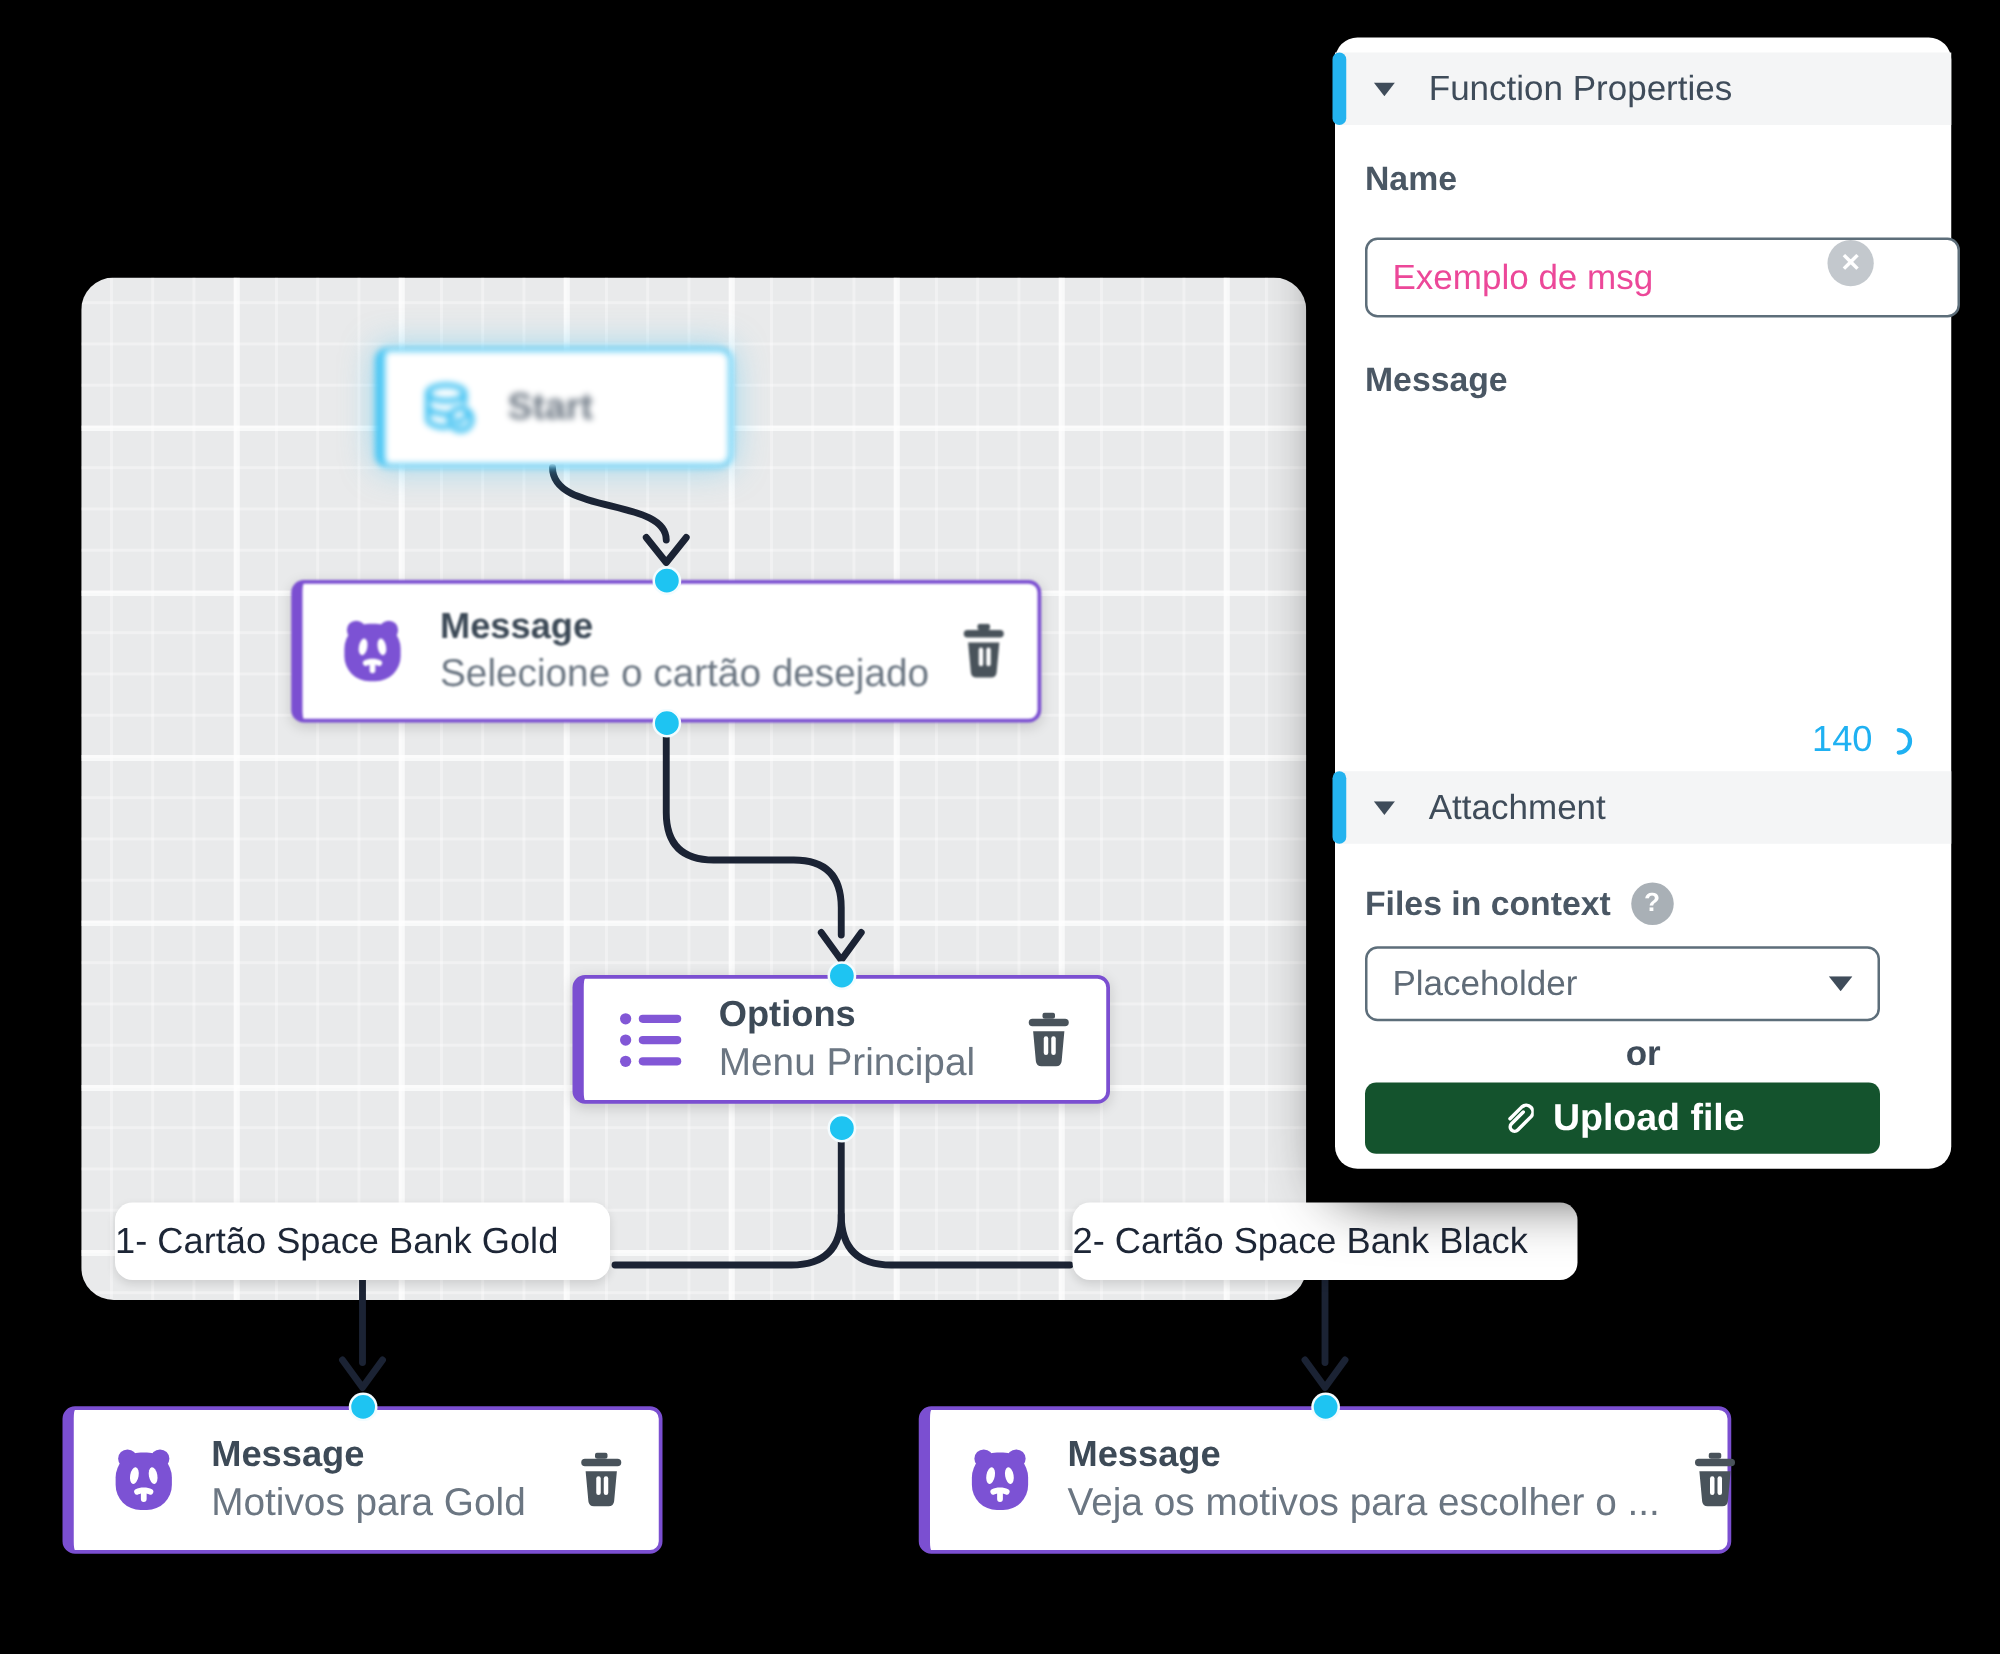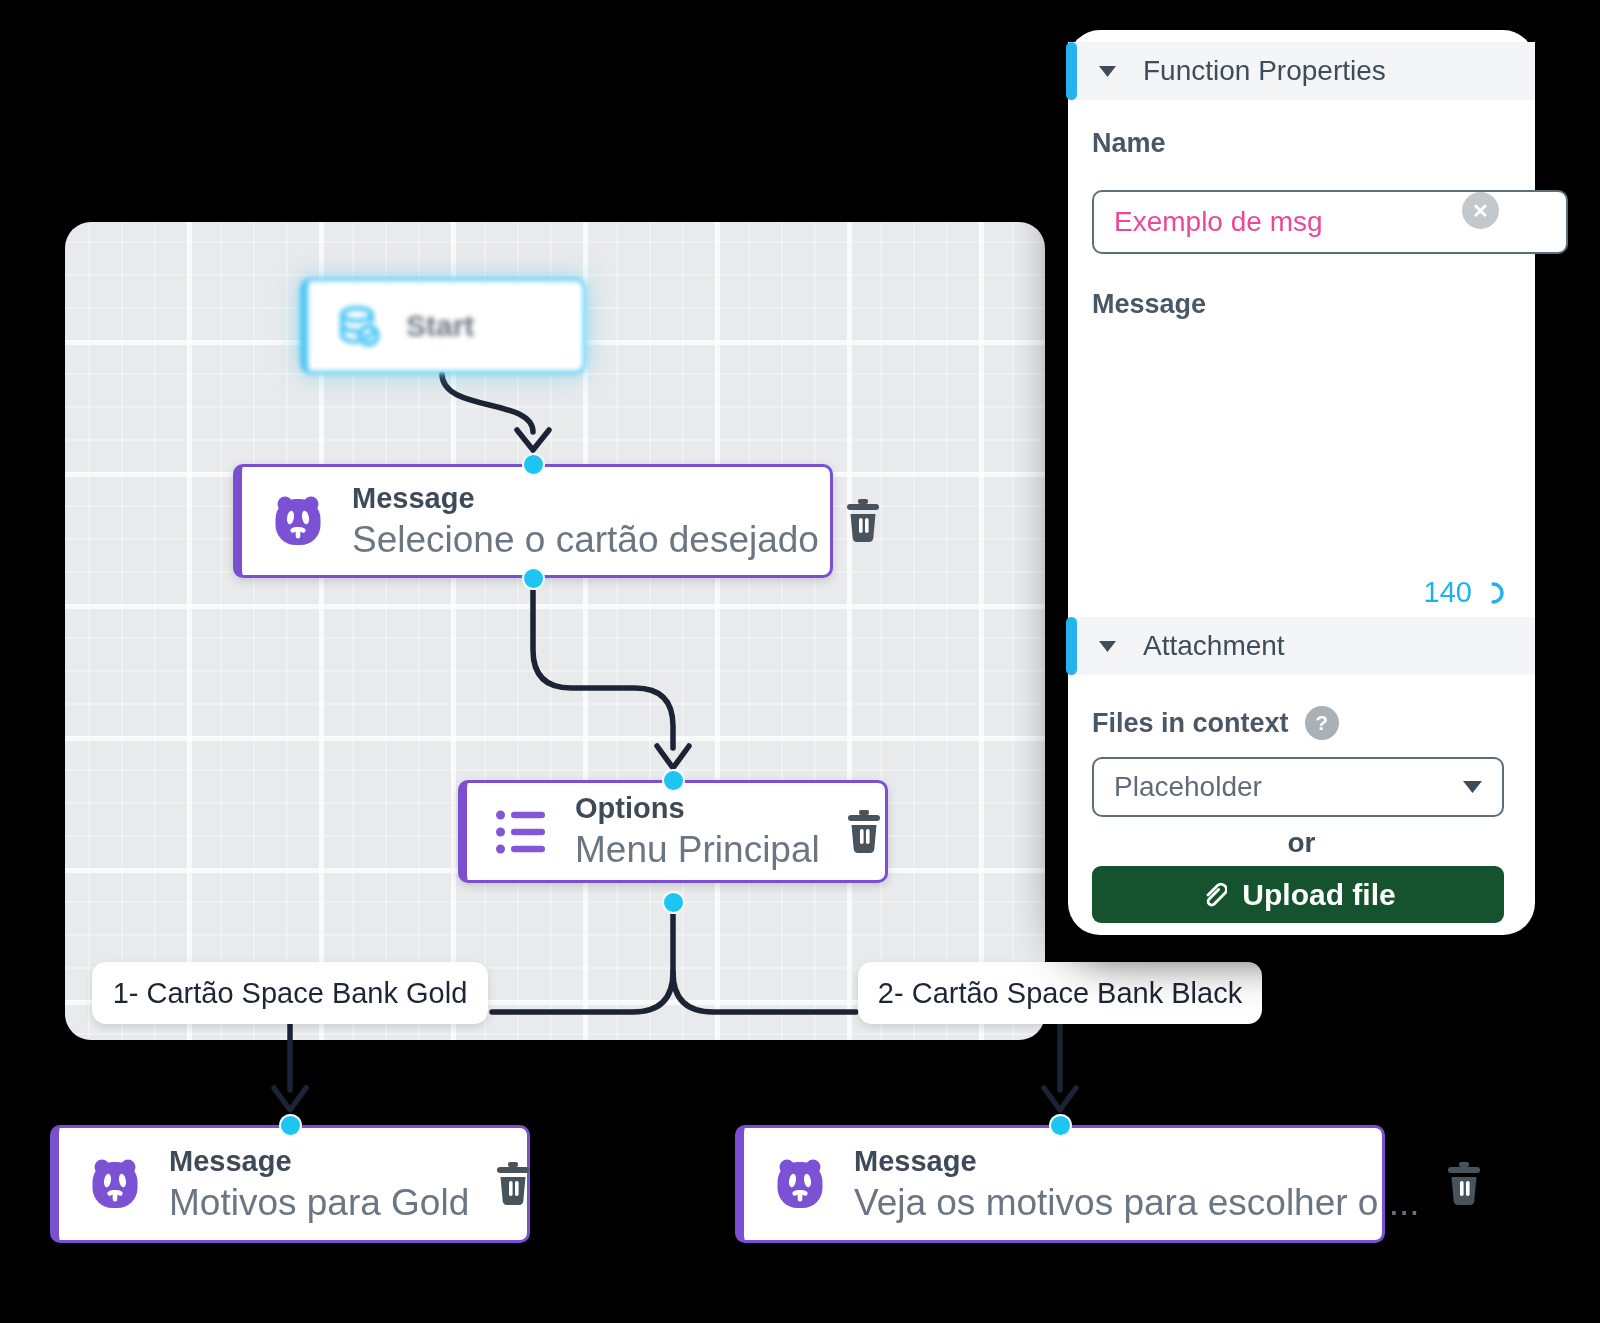--- a/index.html
+++ b/index.html
@@ -25,49 +25,49 @@
   .connectors path{stroke:#1b2334;stroke-width:5.5;fill:none;stroke-linecap:round;stroke-linejoin:round;}
 
   
   .node{
     position:absolute;background:#fff;border:3px solid #7b4fd1;border-left-width:9px;
     border-radius:10px;display:flex;align-items:center;padding:0 28px;gap:26px;
     box-sizing:border-box;box-shadow:0 3px 10px rgba(0,0,0,.15);
   }
   .node .txt{display:flex;flex-direction:column;line-height:1.18;}
   .node .title{font-size:29px;font-weight:700;color:#3d4a57;}
-  .node .subtitle{font-size:37px;color:#6b7682;margin-top:3px;white-space:nowrap;}
+  .node .subtitle{font-size:31px;color:#6b7682;margin-top:3px;white-space:nowrap;}
   .node .trash{margin-left:auto;flex:0 0 auto;display:flex;align-items:center;cursor:pointer;}
   .start-node{
     left:300px;top:278px;width:286px;height:96px;
     border-color:#49c6f4;border-left-width:8px;filter:blur(2.4px);
     box-shadow:0 0 26px rgba(73,198,244,.5);
   }
   .start-node .title{color:#6b7682;font-size:30px;}
   .node-msg1{left:233px;top:464px;width:600px;height:114px;filter:blur(.7px);}
   .node-opt{left:458px;top:780px;width:430px;height:103px;filter:blur(.5px);}
   .node-gold{left:50px;top:1125px;width:480px;height:118px;}
   .node-black{left:735px;top:1125px;width:650px;height:118px;}
 
   .pill{
-    position:absolute;background:#fff;border-radius:14px;display:flex;align-items:center;justify-content:center;
+    position:absolute;background:#fff;border-radius:14px;display:flex;align-items:center;justify-content:flex-start;
     font-size:29px;color:#1d2636;box-shadow:0 3px 8px rgba(0,0,0,.12);box-sizing:border-box;
   }
   .pill-1{left:92px;top:962px;width:396px;height:62px;}
   .pill-2{left:858px;top:962px;width:404px;height:62px;}
 
   .port{
     position:absolute;width:23px;height:23px;border-radius:50%;
     background:#1ec4f2;border:2px solid rgba(255,255,255,.95);box-sizing:border-box;z-index:6;
   }
 
   
   .panel{
-    position:absolute;left:1068px;top:30px;width:467px;height:905px;background:#fff;border-radius:32px;
-    box-shadow:0 18px 50px rgba(0,0,0,.85);z-index:10;
+    position:absolute;left:1068px;top:30px;width:467px;height:905px;background:#fff;border-radius:18px;
+    box-shadow:0 18px 50px rgba(0,0,0,.85);z-index:10;padding-left:26px;
   }
   .strip{position:absolute;left:0;right:0;height:58px;background:#f4f5f6;display:flex;align-items:center;}
   .strip .bluebar{position:absolute;left:-2px;top:0;width:11px;height:58px;background:#24b3ef;border-radius:7px;}
   .strip .caret{margin-left:31px;display:flex;align-items:center;cursor:pointer;}
   .strip .strip-title{margin-left:27px;font-size:28px;color:#3f4c5a;}
   .strip1{top:12px;}
   .strip2{top:587px;}
 
   .fieldlabel{position:absolute;left:24px;font-size:27px;font-weight:700;color:#4a5764;}
   .name-label{top:98px;}

